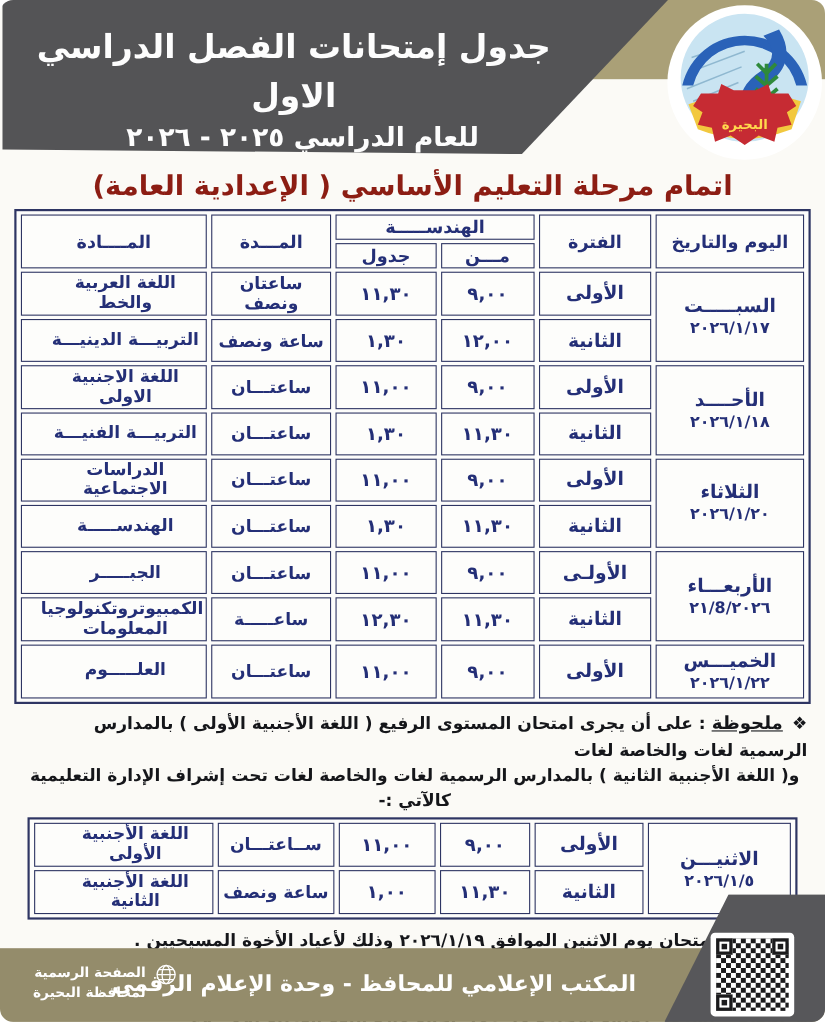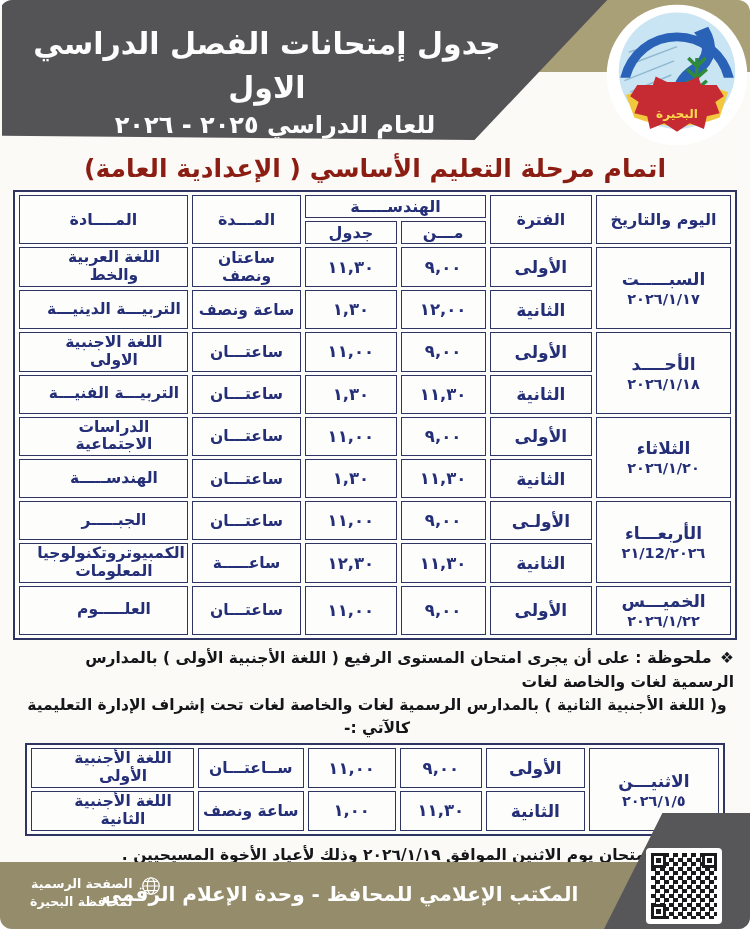--- a/index.html
+++ b/index.html
@@ -32,21 +32,21 @@
   .sched .period-cell{font-size:17px;margin-left:32px;}
   .sched .time-cell{font-size:16.5px;}
   .sched .dur-cell{font-size:15.5px;}
   .sched .subj-cell{font-size:15.5px;line-height:1.15;padding-left:23px;}
   .sched.main tbody td{height:35px;}
   .sched.main tbody tr.tall td{height:45px;}
   .sched.second tbody td{height:27px;}
 
   
   .note{margin:6px 16px 0 20px;color:#15161a;font-size:15.5px;font-weight:bold;line-height:1.5;text-align:right;}
-  .note .note-label{font-size:16.5px;}
+  .note .note-label{text-decoration:underline;font-size:16.5px;}
   .note .note-line2{text-align:center;}
   .footnotes{margin:8px 14px 0 40px;color:#15161a;font-size:15.5px;font-weight:bold;line-height:1.5;text-align:right;}
   .footnote{margin-bottom:2px;}
   .bullet{margin-left:3px;}
   .footer-bar{position:absolute;left:0;bottom:0;width:750px;height:67px;background:#948c6b;z-index:1;}
   .bar-text{position:absolute;top:20px;left:0;width:680px;text-align:center;color:#ffffff;
             font-size:20px;font-weight:bold;}
   .page-label{position:absolute;left:30px;top:13px;display:flex;align-items:flex-start;gap:8px;color:#ffffff;}
   .page-label .lines{font-size:12.5px;font-weight:bold;line-height:1.4;text-align:right;}
   .globe{width:22px;height:22px;flex:0 0 auto;}
@@ -176,21 +176,21 @@
         <tr>
           <td class="period-cell">الثانية</td>
           <td class="time-cell">١١,٣٠</td>
           <td class="time-cell">١,٣٠</td>
           <td class="dur-cell">ساعتـــان</td>
           <td class="subj-cell">الهندســـــة</td>
         </tr>
         <tr>
           <td class="day-cell" rowspan="2">
             <div class="day-name">الأربعـــاء</div>
-            <div class="day-date">٢٠٢٦/12/٢١</div>
+            <div class="day-date">٢٠٢٦/8/٢١</div>
           </td>
           <td class="period-cell">الأولـى</td>
           <td class="time-cell">٩,٠٠</td>
           <td class="time-cell">١١,٠٠</td>
           <td class="dur-cell">ساعتـــان</td>
           <td class="subj-cell">الجبـــــر</td>
         </tr>
         <tr>
           <td class="period-cell">الثانية</td>
           <td class="time-cell">١١,٣٠</td>

